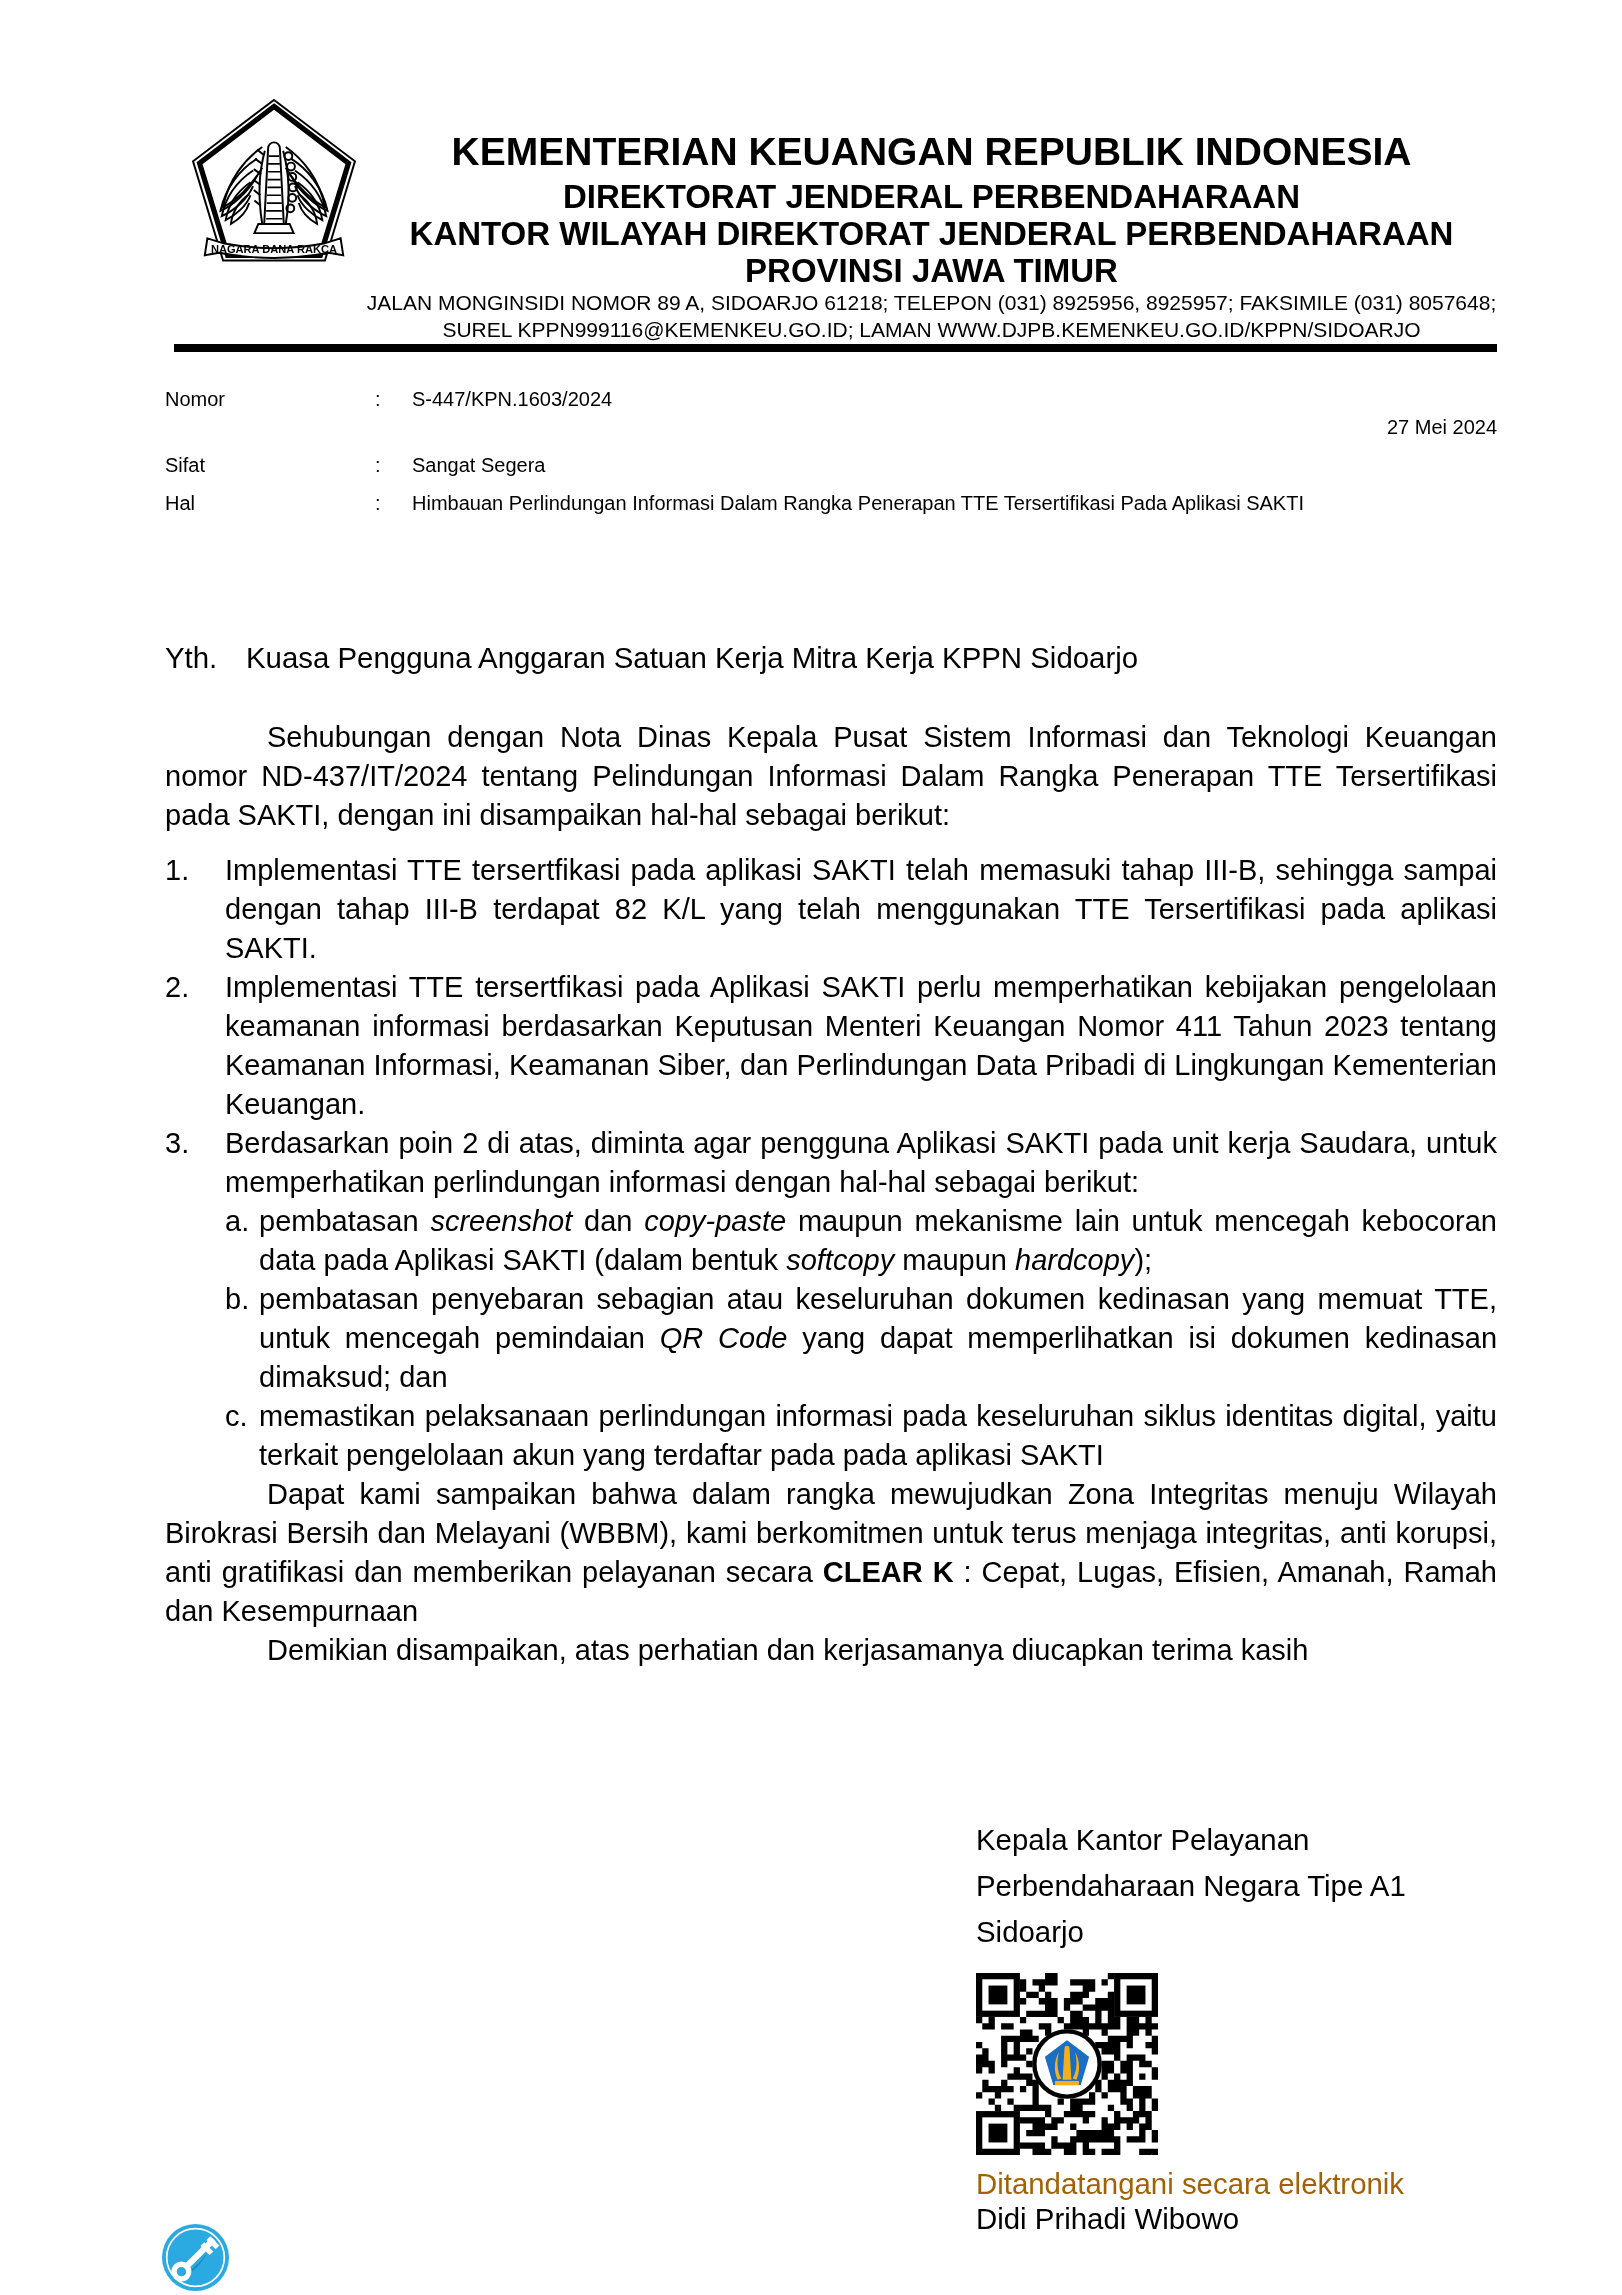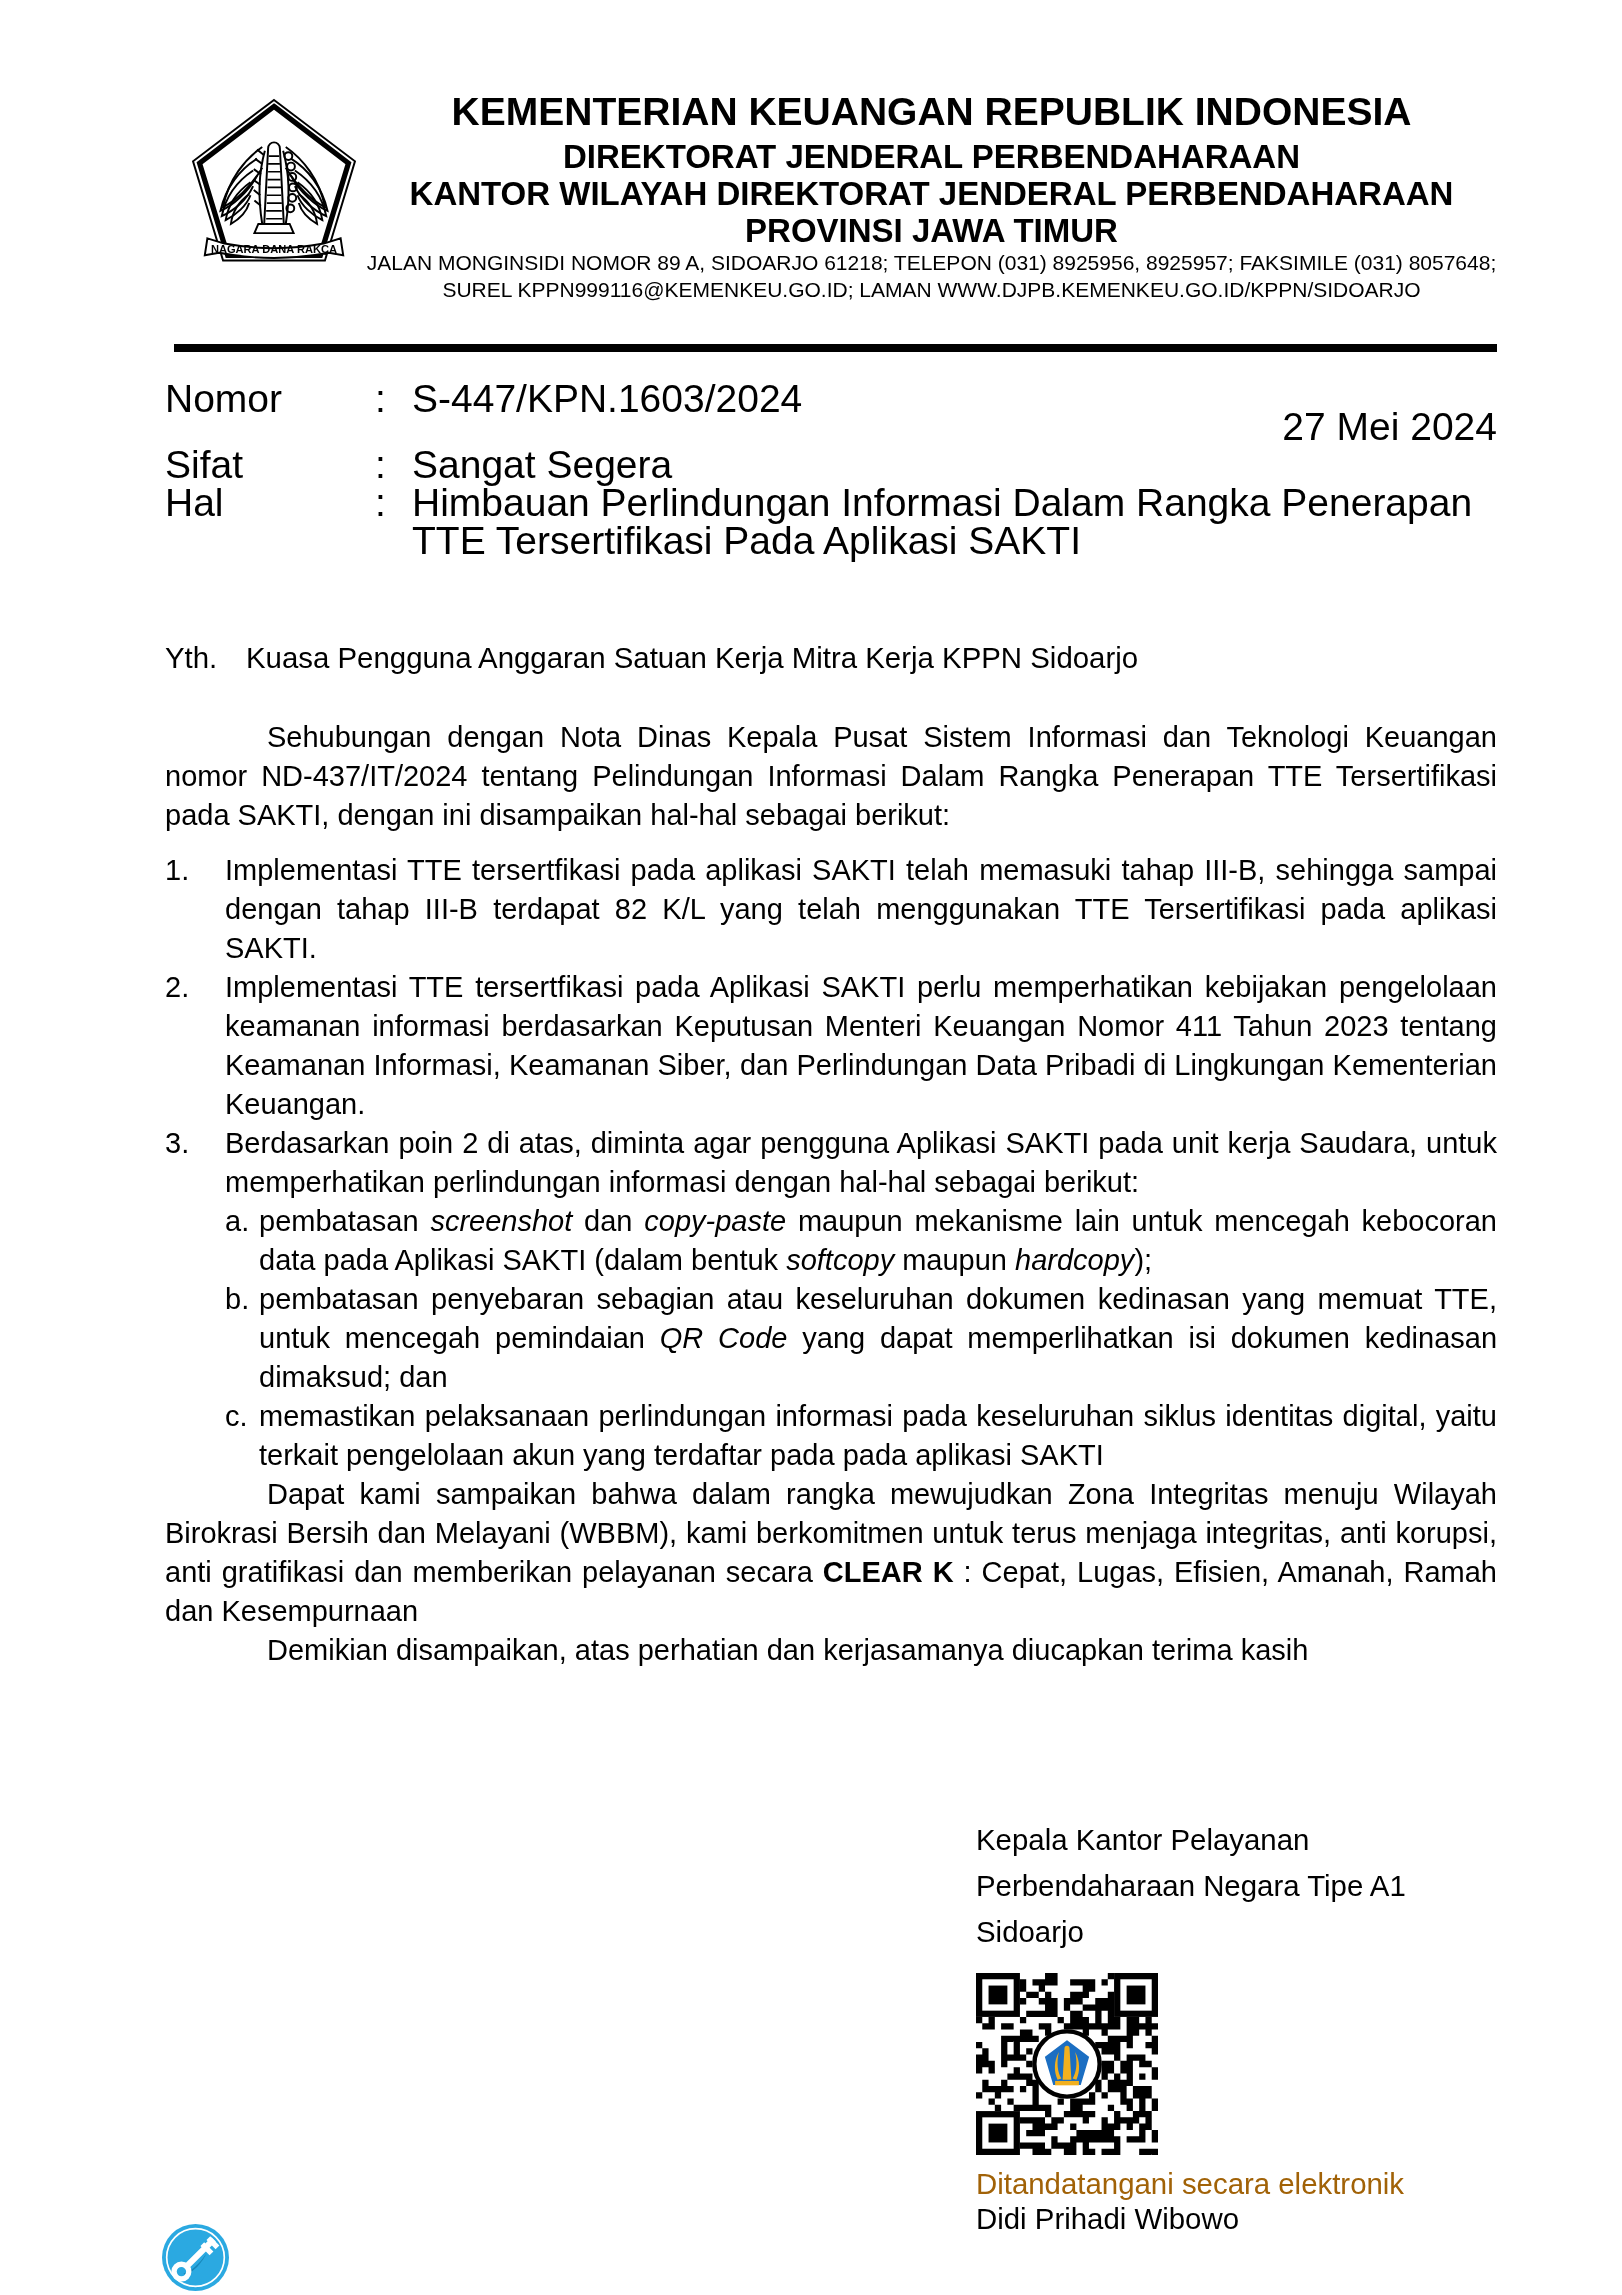--- a/index.html
+++ b/index.html
@@ -4,27 +4,27 @@
 <style>
   html,body{margin:0;padding:0;background:#888;}
   .page{
     position:relative;width:1622px;height:2295px;background:#ffffff;
     font-family:"Liberation Sans","DejaVu Sans",sans-serif;color:#000;
     overflow:hidden;
   }
   
   .lh-logo{position:absolute;left:185px;top:96px;width:178px;height:175px;}
   .lh-text{position:absolute;left:366px;right:125px;top:90px;text-align:center;}
-  .lh1{font-size:39px;line-height:43px;font-weight:bold;margin-bottom:5.2px;}
+  .lh1{font-size:39px;line-height:43px;font-weight:bold;margin-bottom:5.2px;margin-top:40px;}
   .lh2{font-size:33px;line-height:37px;font-weight:bold;}
   .lh-addr{font-size:21px;line-height:25px;margin-top:1.3px;}
   .lh-addr:first-of-type{margin-top:5.2px;}
   .rule{position:absolute;left:174px;top:344px;width:1323px;height:7.9px;background:#000;}
   
-  .meta{position:absolute;left:165px;right:125px;top:380px;font-size:39px;line-height:38px;}
+  .meta{position:absolute;left:165px;right:125px;top:380px;font-size:20px;line-height:38px;}
   .m-row{display:flex;align-items:flex-start;}
   .m-label{width:210px;flex:0 0 210px;}
   .m-colon{width:37px;flex:0 0 37px;}
   .m-value{flex:1 1 auto;}
   .m-date{margin-left:auto;white-space:nowrap;padding-left:26px;margin-top:28px;}
   
   .recipient{position:absolute;left:165px;right:125px;top:603px;font-size:29.4px;line-height:38px;display:flex;margin-top:36px;}
   .yth{flex:0 0 81px;}
   
   .body{position:absolute;left:165px;top:718px;width:1332px;font-size:29px;line-height:39px;}

